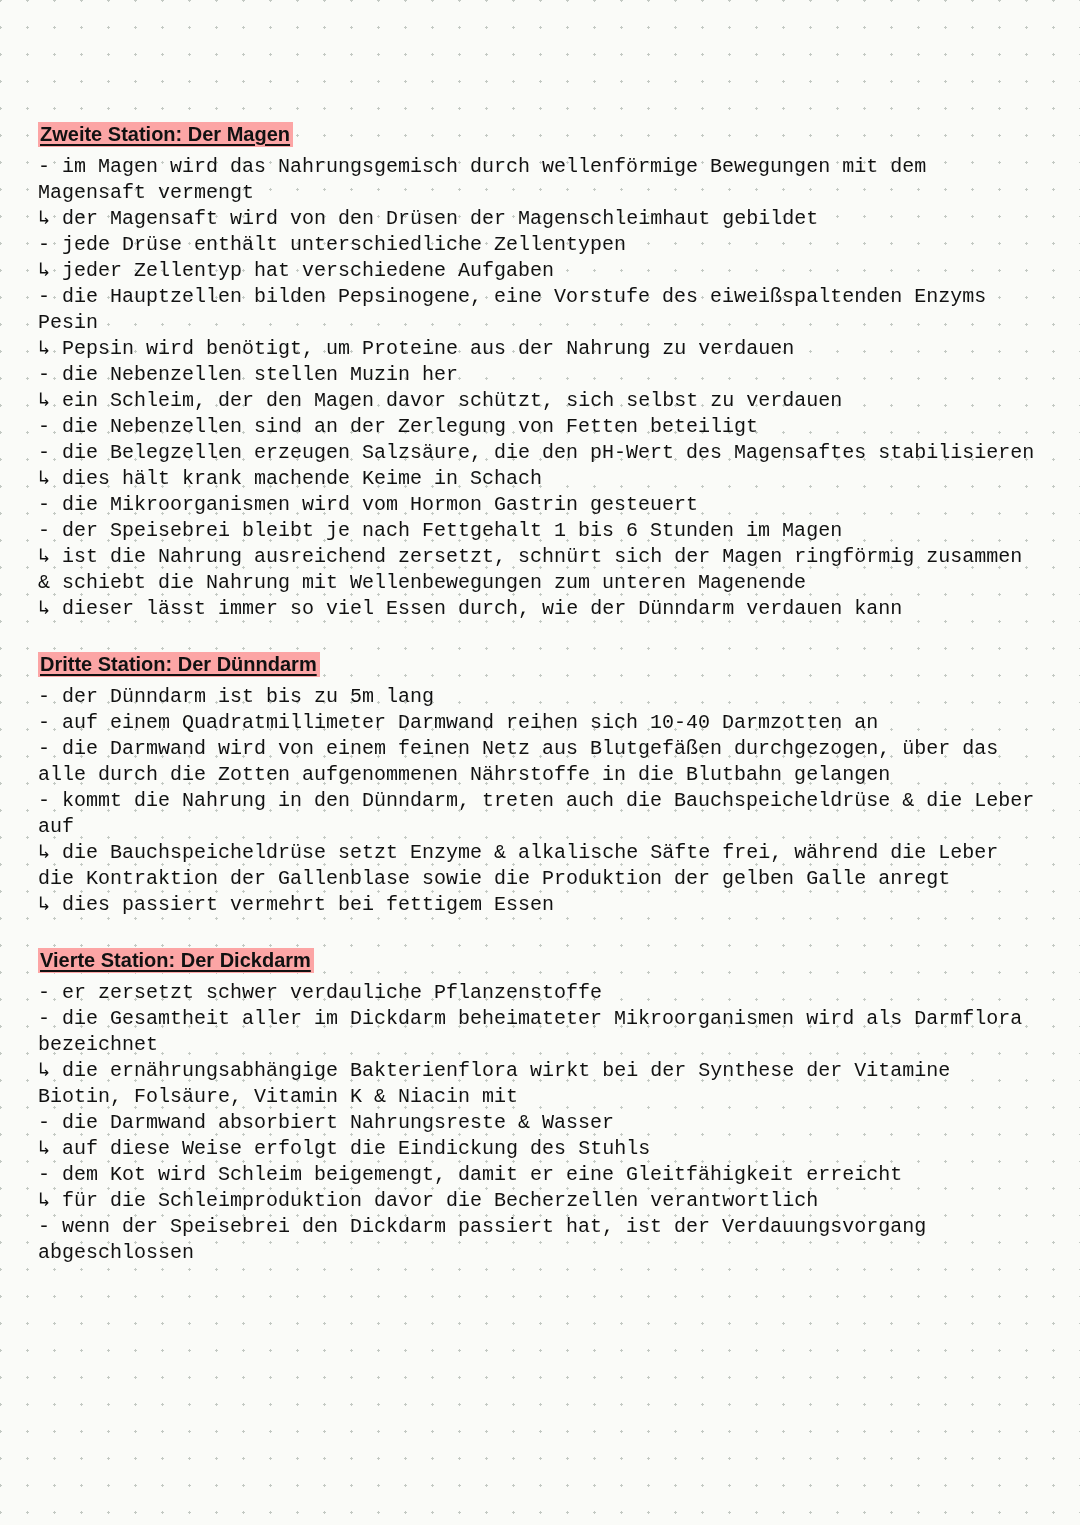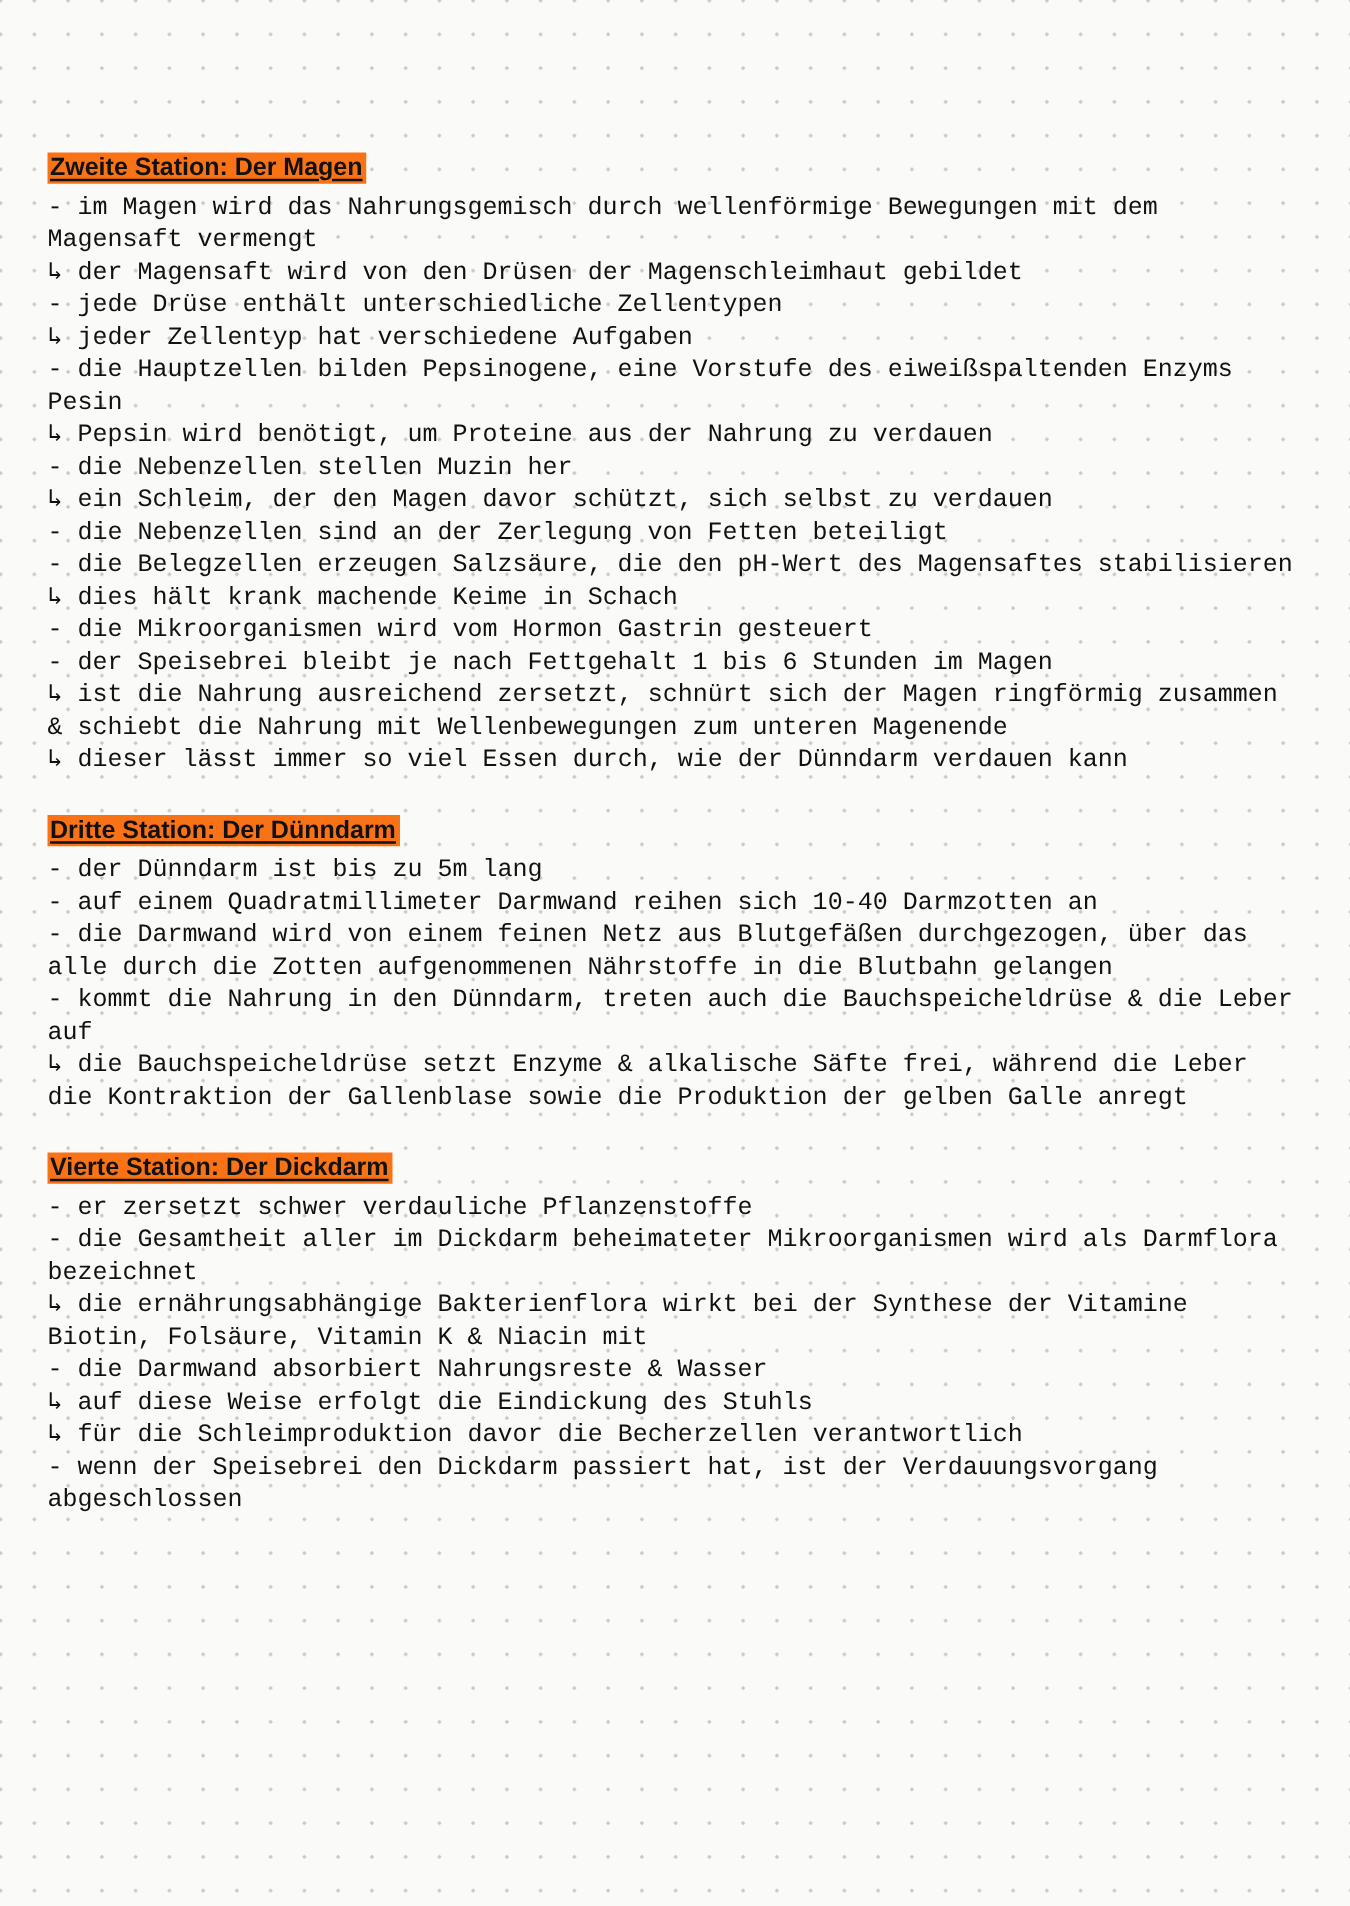--- a/index.html
+++ b/index.html
@@ -25,21 +25,21 @@
   .note-section {
     margin: 0 0 29px 0;
   }
   .section-title {
     font-size: 20px;
     line-height: 26px;
     margin: 0 0 7px 0;
     font-weight: bold;
   }
   .section-title .highlight {
-    background-color: #f97316;
+    background-color: #fca5a5;
     text-decoration: underline;
     text-decoration-thickness: 2px;
     text-underline-offset: 3px;
     padding: 1px 3px 2px 2px;
   }
   .note-line {
     margin: 0;
     padding: 0;
     font-family: Liberation Mono, monospace;
   }
@@ -67,25 +67,27 @@
         <p class="note-line">↳ ist die Nahrung ausreichend zersetzt, schnürt sich der Magen ringförmig zusammen &amp; schiebt die Nahrung mit Wellenbewegungen zum unteren Magenende</p>
         <p class="note-line">↳ dieser lässt immer so viel Essen durch, wie der Dünndarm verdauen kann</p>
       </section>
       <section class="note-section">
         <h2 class="section-title"><span class="highlight">Dritte Station: Der Dünndarm</span></h2>
         <p class="note-line">- der Dünndarm ist bis zu 5m lang</p>
         <p class="note-line">- auf einem Quadratmillimeter Darmwand reihen sich 10-40 Darmzotten an</p>
         <p class="note-line">- die Darmwand wird von einem feinen Netz aus Blutgefäßen durchgezogen, über das alle durch die Zotten aufgenommenen Nährstoffe in die Blutbahn gelangen</p>
         <p class="note-line">- kommt die Nahrung in den Dünndarm, treten auch die Bauchspeicheldrüse &amp; die Leber auf</p>
         <p class="note-line">↳ die Bauchspeicheldrüse setzt Enzyme &amp; alkalische Säfte frei, während die Leber die Kontraktion der Gallenblase sowie die Produktion der gelben Galle anregt</p>
+        <p class="note-line">↳ dies passiert vermehrt bei fettigem Essen</p>
       </section>
       <section class="note-section">
         <h2 class="section-title"><span class="highlight">Vierte Station: Der Dickdarm</span></h2>
         <p class="note-line">- er zersetzt schwer verdauliche Pflanzenstoffe</p>
         <p class="note-line">- die Gesamtheit aller im Dickdarm beheimateter Mikroorganismen wird als Darmflora bezeichnet</p>
         <p class="note-line">↳ die ernährungsabhängige Bakterienflora wirkt bei der Synthese der Vitamine Biotin, Folsäure, Vitamin K &amp; Niacin mit</p>
         <p class="note-line">- die Darmwand absorbiert Nahrungsreste &amp; Wasser</p>
         <p class="note-line">↳ auf diese Weise erfolgt die Eindickung des Stuhls</p>
+        <p class="note-line">- dem Kot wird Schleim beigemengt, damit er eine Gleitfähigkeit erreicht</p>
         <p class="note-line">↳ für die Schleimproduktion davor die Becherzellen verantwortlich</p>
         <p class="note-line">- wenn der Speisebrei den Dickdarm passiert hat, ist der Verdauungsvorgang abgeschlossen</p>
       </section>
     </div>
 </div>
 
 </body></html>

